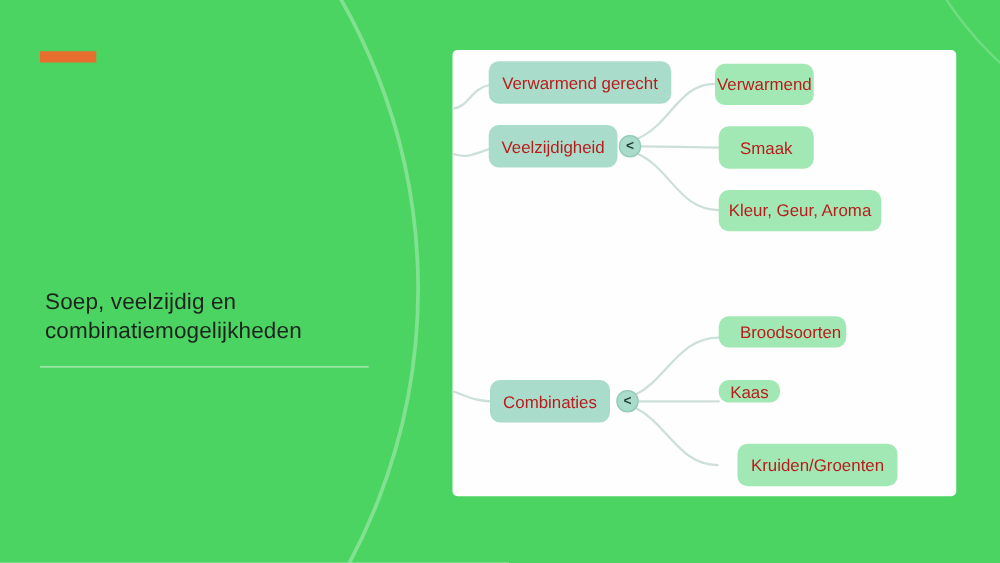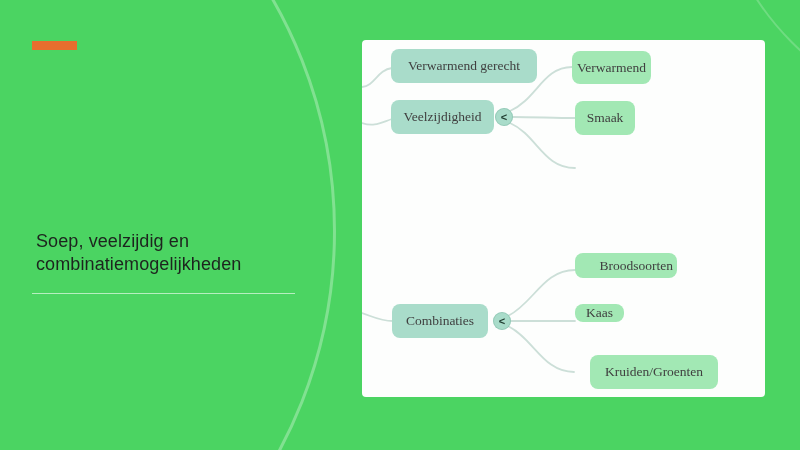--- a/index.html
+++ b/index.html
@@ -28,22 +28,22 @@
     background:rgba(255,255,255,0.60);
   }
   .panel{
     position:absolute;left:362px;top:40px;width:403px;height:357px;
     background:var(--panel,#fdfefd);border-radius:4px;
   }
   .connectors{position:absolute;left:0;top:0;width:403px;height:357px;}
   .connectors path{fill:none;stroke:var(--connector,#ccdfd8);stroke-width:1.8;stroke-linecap:round;}
   .node{
     position:absolute;display:flex;align-items:center;justify-content:center;
-    border-radius:8px;font-size:13.5px;color:#404040;white-space:nowrap;
-    padding:0 4px;box-sizing:border-box;font-family:Liberation Serif, serif;
+    border-radius:8px;font-size:13.5px;color:#b91c1c;white-space:nowrap;
+    padding:0 4px;box-sizing:border-box;
   }
   .node.parent{background:var(--parent-fill,#a9dcca);}
   .node.child{background:var(--child-fill,#a2e8b4);}
   .collapse-btn{
     position:absolute;width:18px;height:18px;border-radius:50%;
     background:var(--parent-fill,#a9dcca);
     display:flex;align-items:center;justify-content:center;
     font-size:11px;font-weight:bold;color:#1e3a2e;cursor:pointer;
     box-shadow:0 0 0 1px rgba(110,170,150,0.35) inset;
   }
@@ -85,24 +85,27 @@
     </div>
 
     <div class="collapse-btn" style="left:133px;top:68px;">
       <span>&lt;</span>
     </div>
 
     <div class="node child" style="left:210px;top:11px;width:79px;height:33px;">
       <span>Verwarmend</span>
     </div>
 
-    <div class="node child" style="left:213px;top:61px;width:60px;height:34px;">
+    <div class="node child" style="left:213px;top:61px;width:76px;height:34px;">
       <span>Smaak</span>
     </div>
 
+    <div class="node child" style="left:213px;top:112px;width:130px;height:33px;">
+      <span>Kleur, Geur, Aroma</span>
+    </div>
 
     <div class="node parent" style="left:30px;top:264px;width:96px;height:34px;">
       <span>Combinaties</span>
     </div>
 
     <div class="collapse-btn" style="left:131px;top:272px;">
       <span>&lt;</span>
     </div>
 
     <div class="node child" style="left:213px;top:213px;width:102px;height:25px;justify-content:flex-end;">

